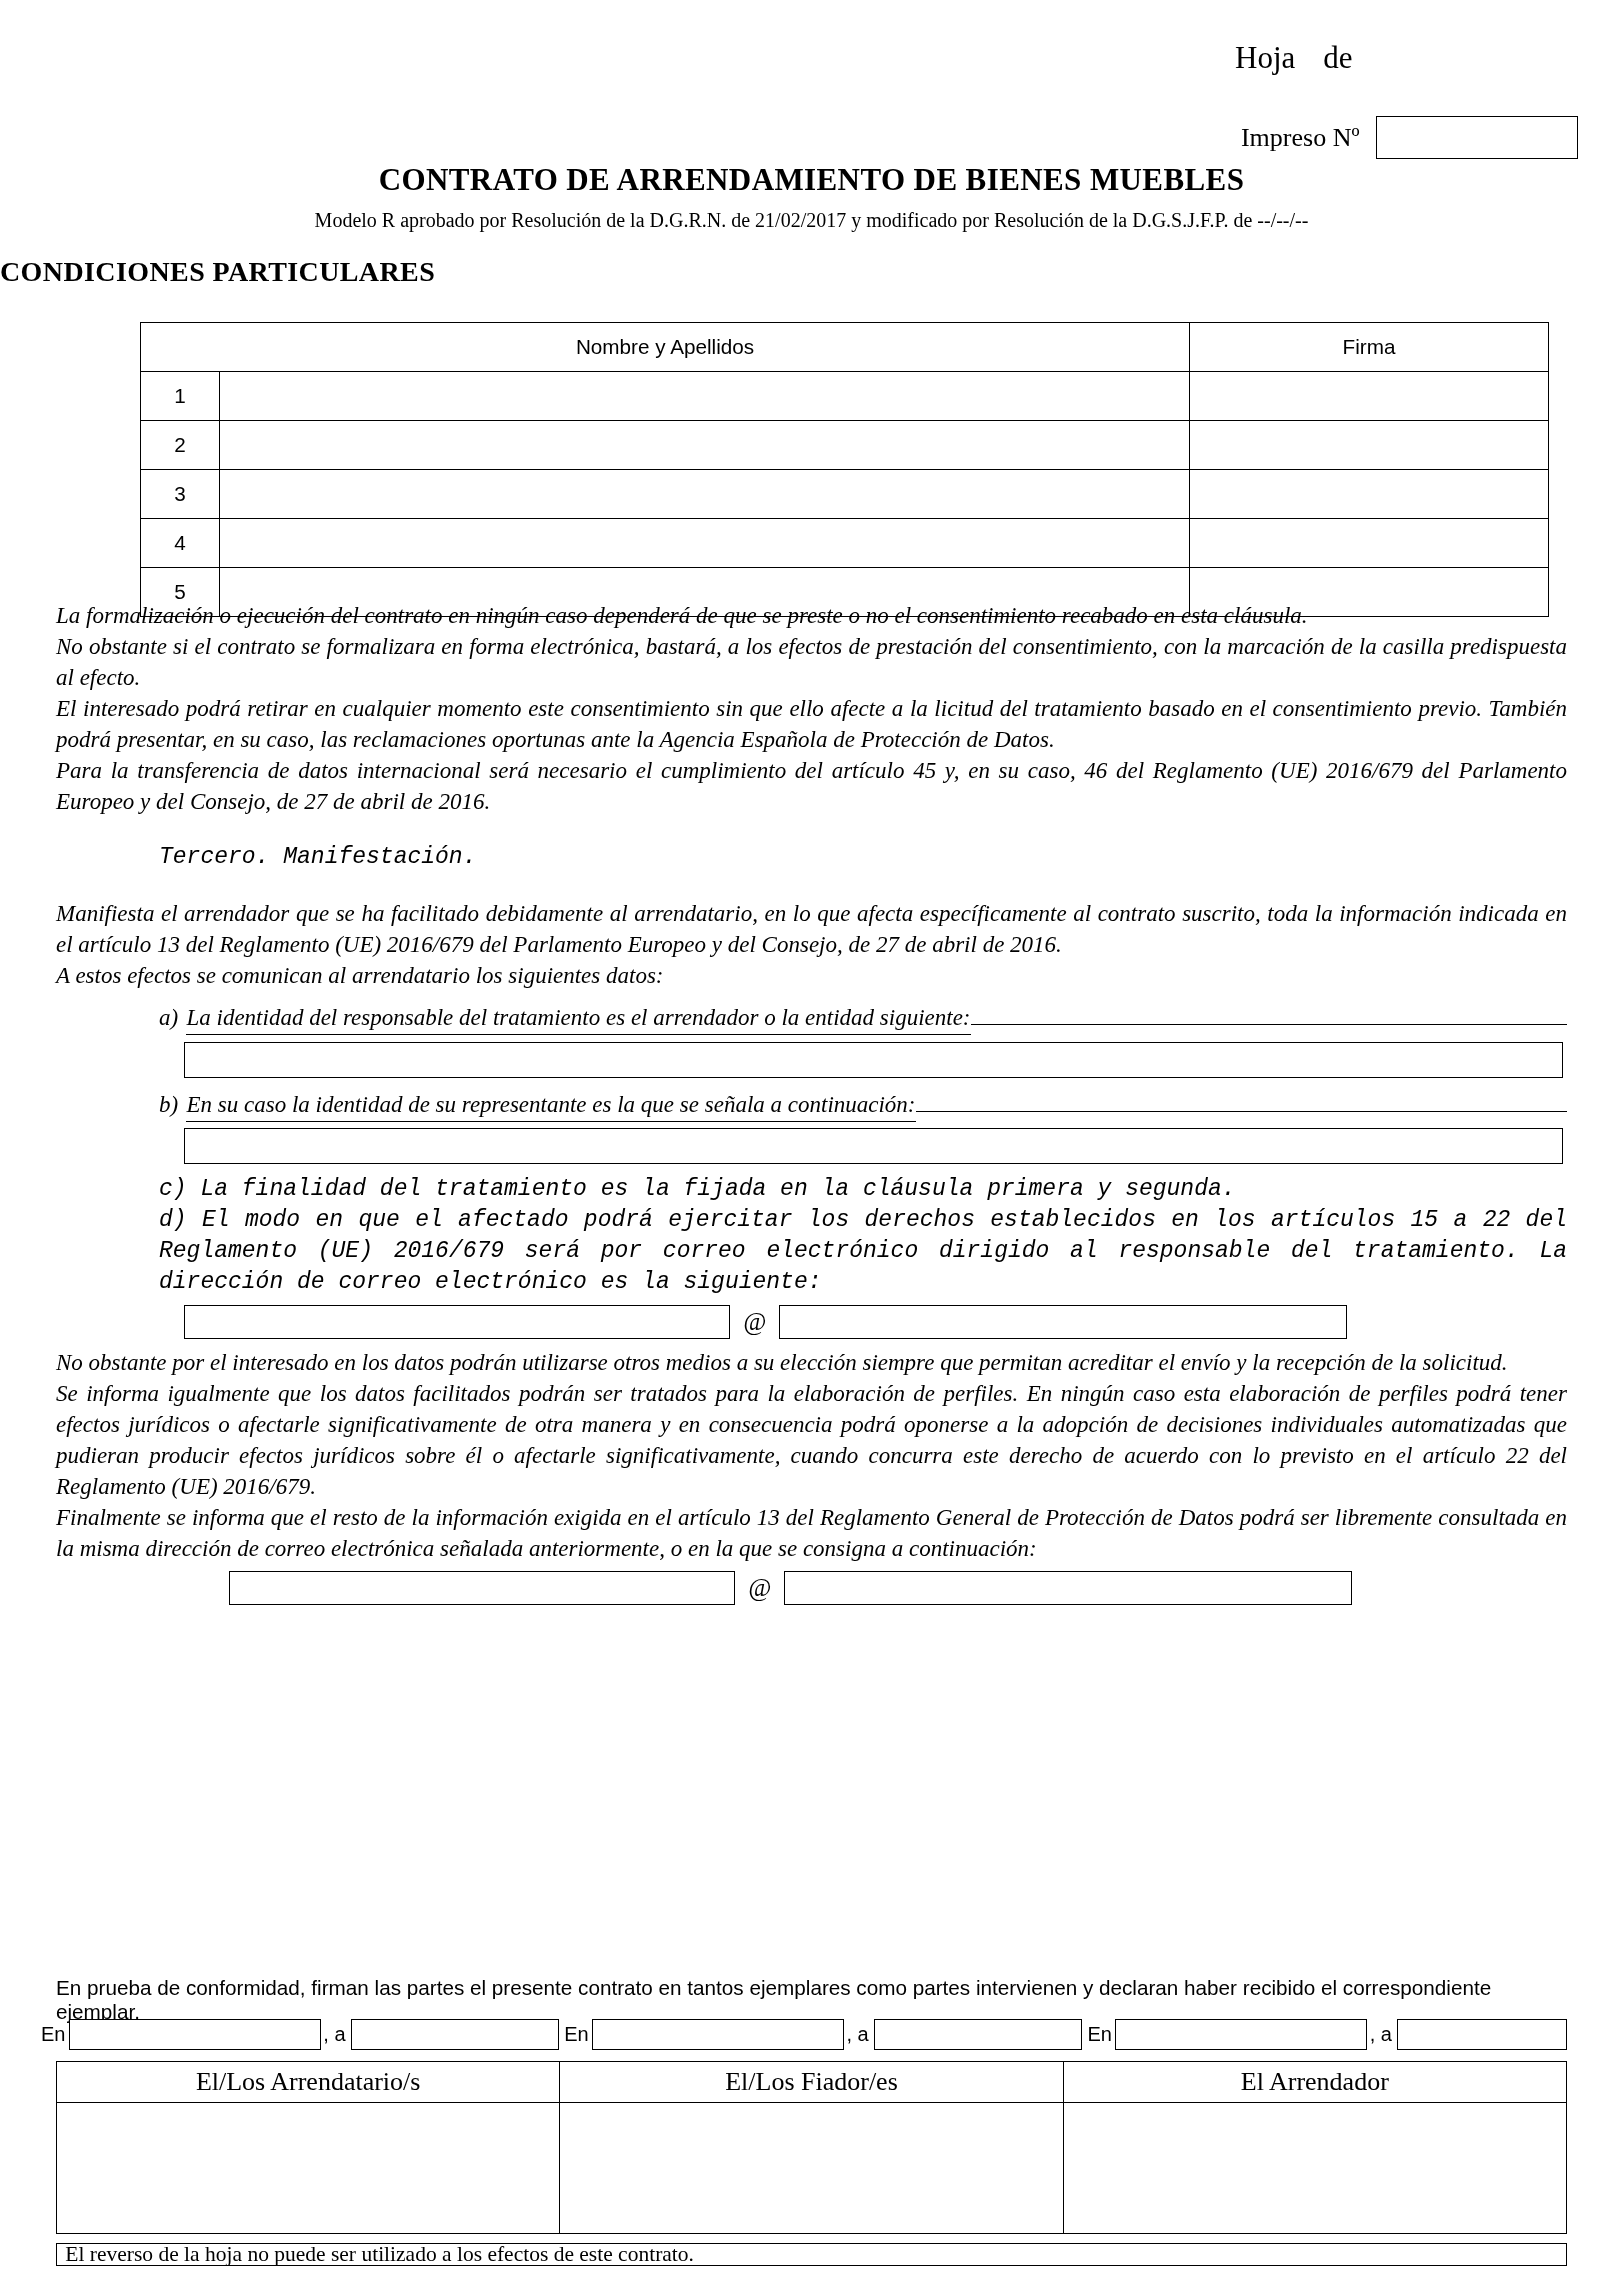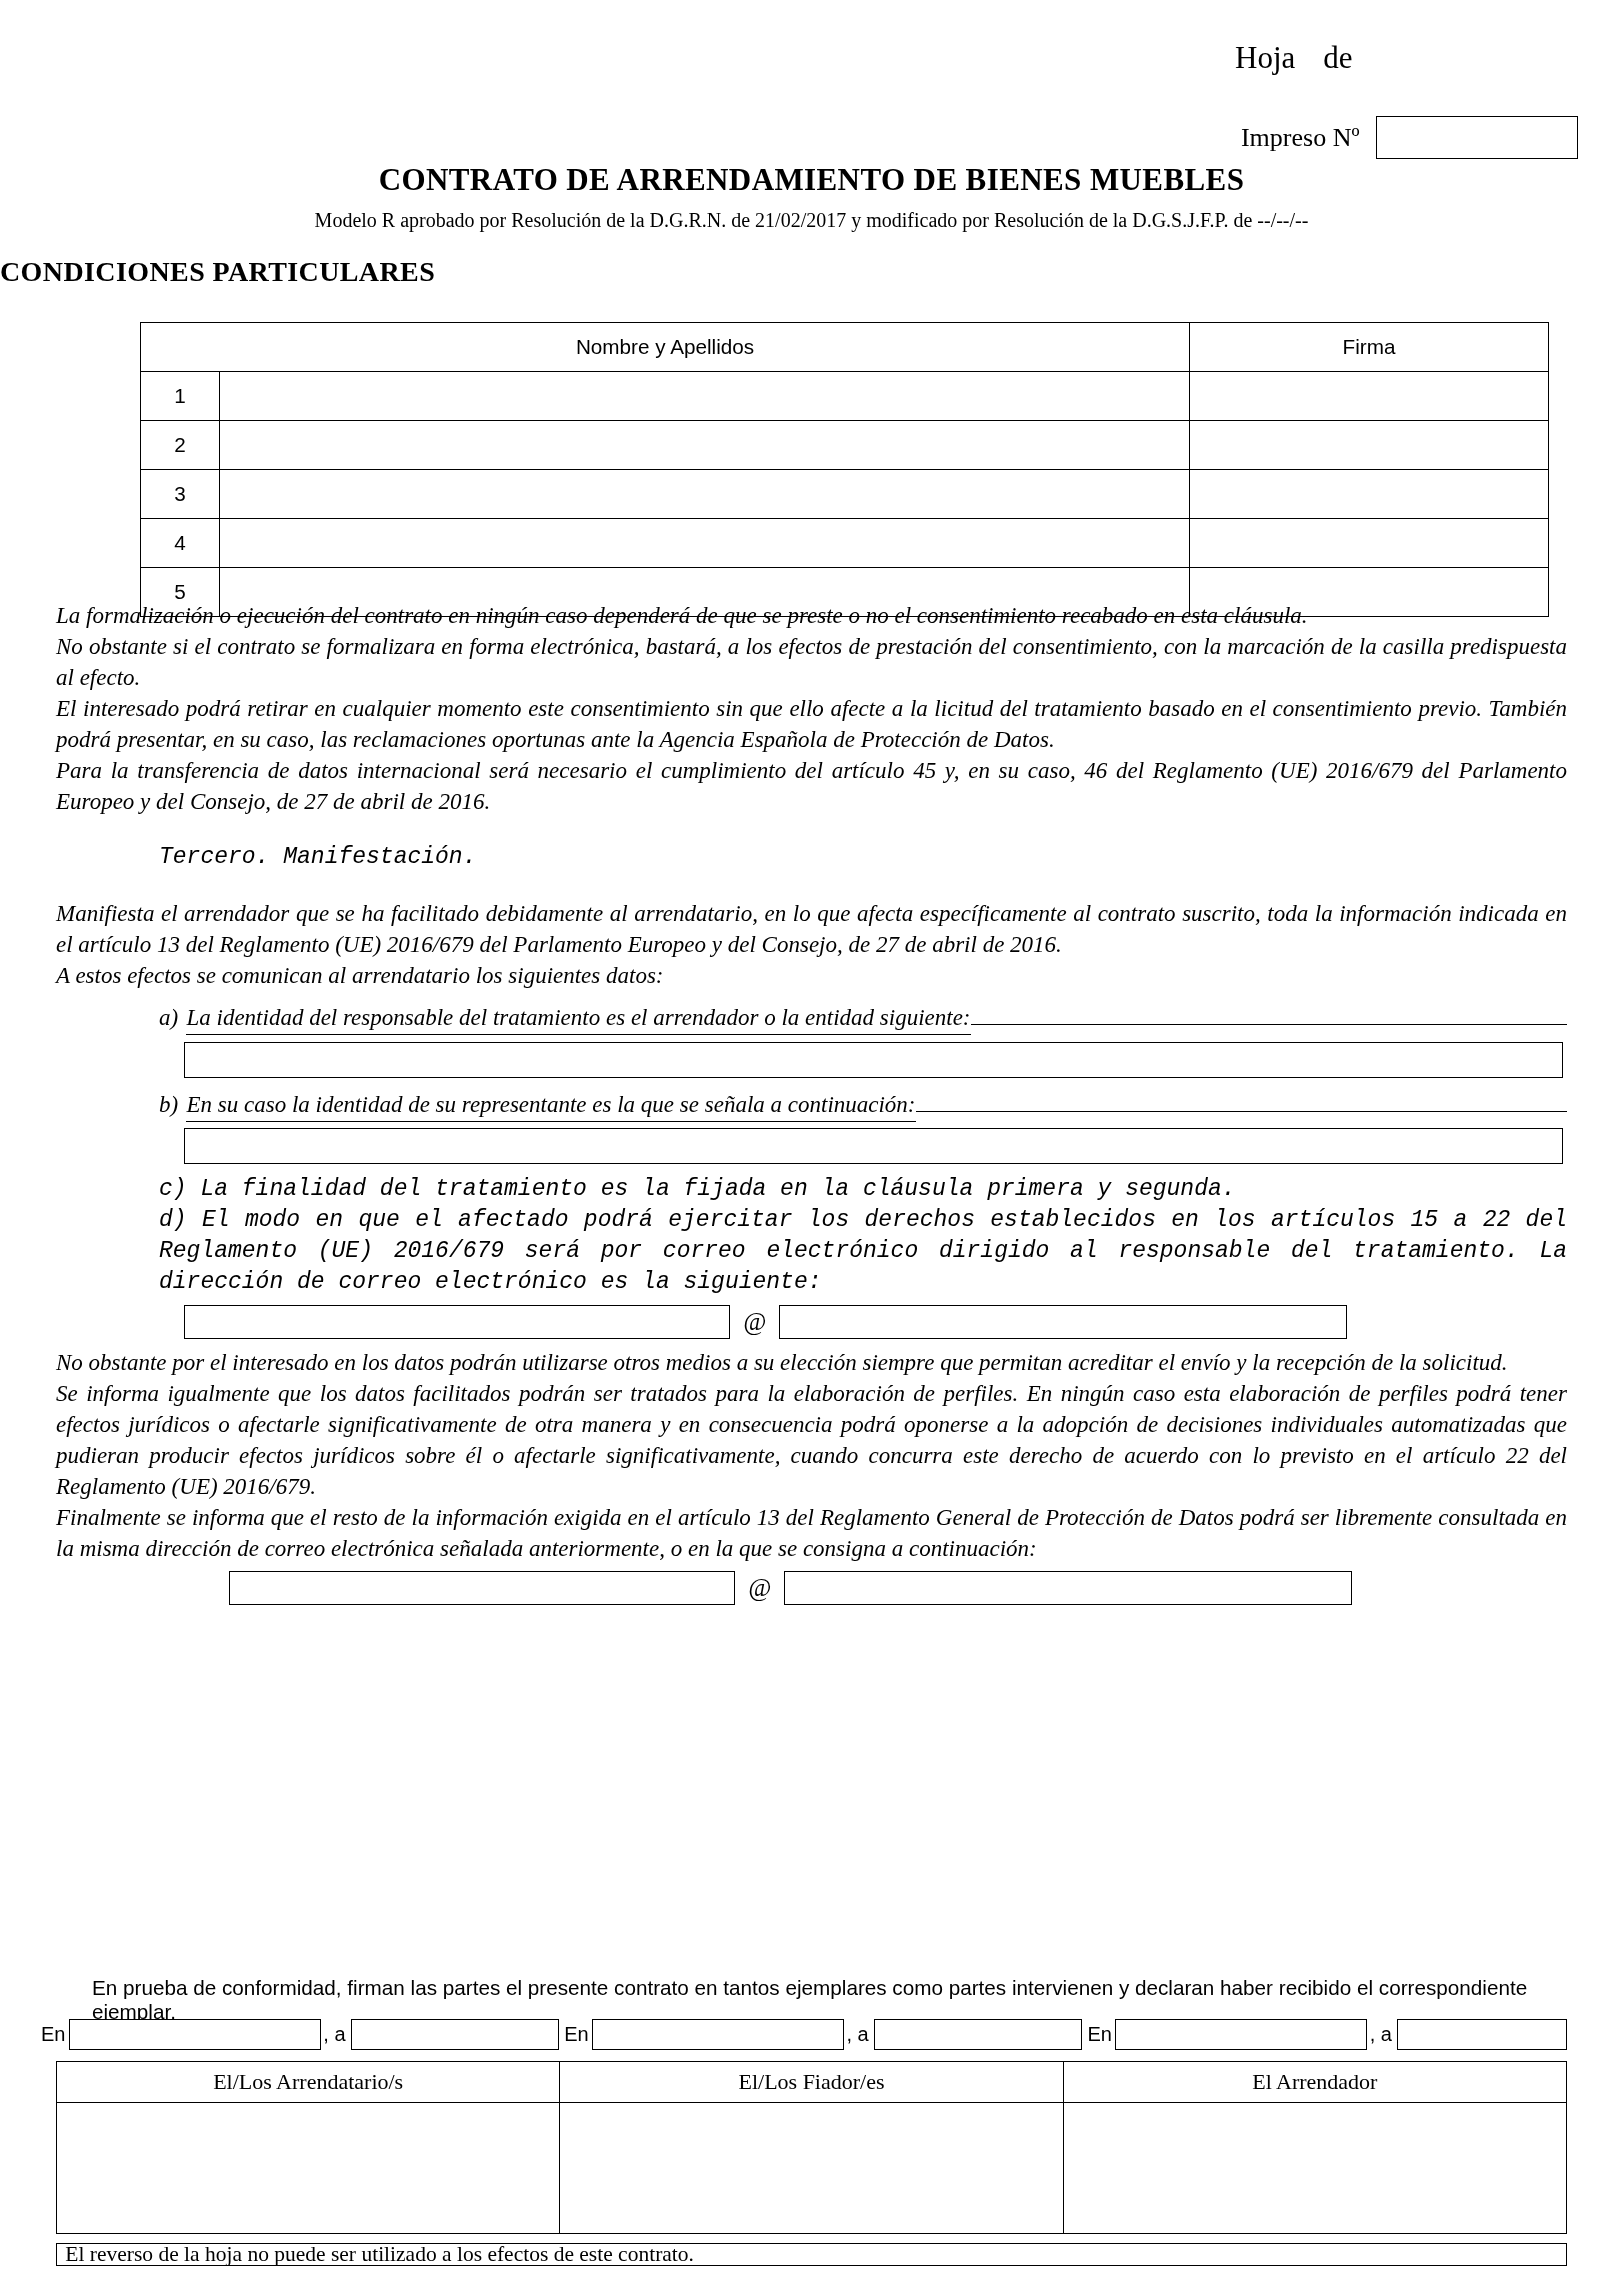--- a/index.html
+++ b/index.html
@@ -53,35 +53,35 @@
 
   .email-row { display:flex; align-items:center; margin:6.6px 0 8.3px 128px; gap:13.2px;
                font-style:italic; font-size:25px; }
   .email-row .box1 { width:546px; height:34px; }
   .email-row .box2 { width:568px; height:34px; }
   .email-row.second { margin-left:173px; }
   .email-row.second .box1 { width:506px; }
 
   
   .conformity { position:absolute; left:56px; top:1976px; width:1511px;
-                font-family:"Liberation Sans", sans-serif; font-size:20.7px;margin-left:36px; }
+                font-family:"Liberation Sans", sans-serif; font-size:20.7px; }
   .place-date-row { position:absolute; left:41px; top:2019px; width:1526px;
                     display:flex; justify-content:space-between; align-items:center;
                     font-family:"Liberation Sans", sans-serif; font-size:20px; }
   .pd-group { display:flex; align-items:center; }
   .pd-field { border:1.7px solid #000; height:31px; background:#fff; }
   .pd-place { width:252px; margin-left:3.3px; }
   .pd-date  { width:208px; margin-left:5px; }
   .pd-group:last-child .pd-date { width:170px; }
   .a-label { margin-left:2.5px; white-space:pre; }
 
   .sig-table { position:absolute; left:56px; top:2061px; width:1511px;
                border-collapse:collapse; table-layout:fixed; }
   .sig-table th, .sig-table td { border:1.7px solid #000; padding:0; }
-  .sig-table th { height:41px; font-size:22px; font-weight:normal; text-align:center; vertical-align:middle;
+  .sig-table th { height:41px; font-size:26px; font-weight:normal; text-align:center; vertical-align:middle;
                   font-family:"Liberation Serif", serif; }
   .sig-table td { height:131px; }
 
   .reverse-note { position:absolute; left:56px; top:2243px; width:1511px; height:23px;
                   border:1.7px solid #000; display:flex; align-items:center;
                   padding-left:8.3px; font-size:21.5px; }
 </style>
 </head>
 <body>
 

